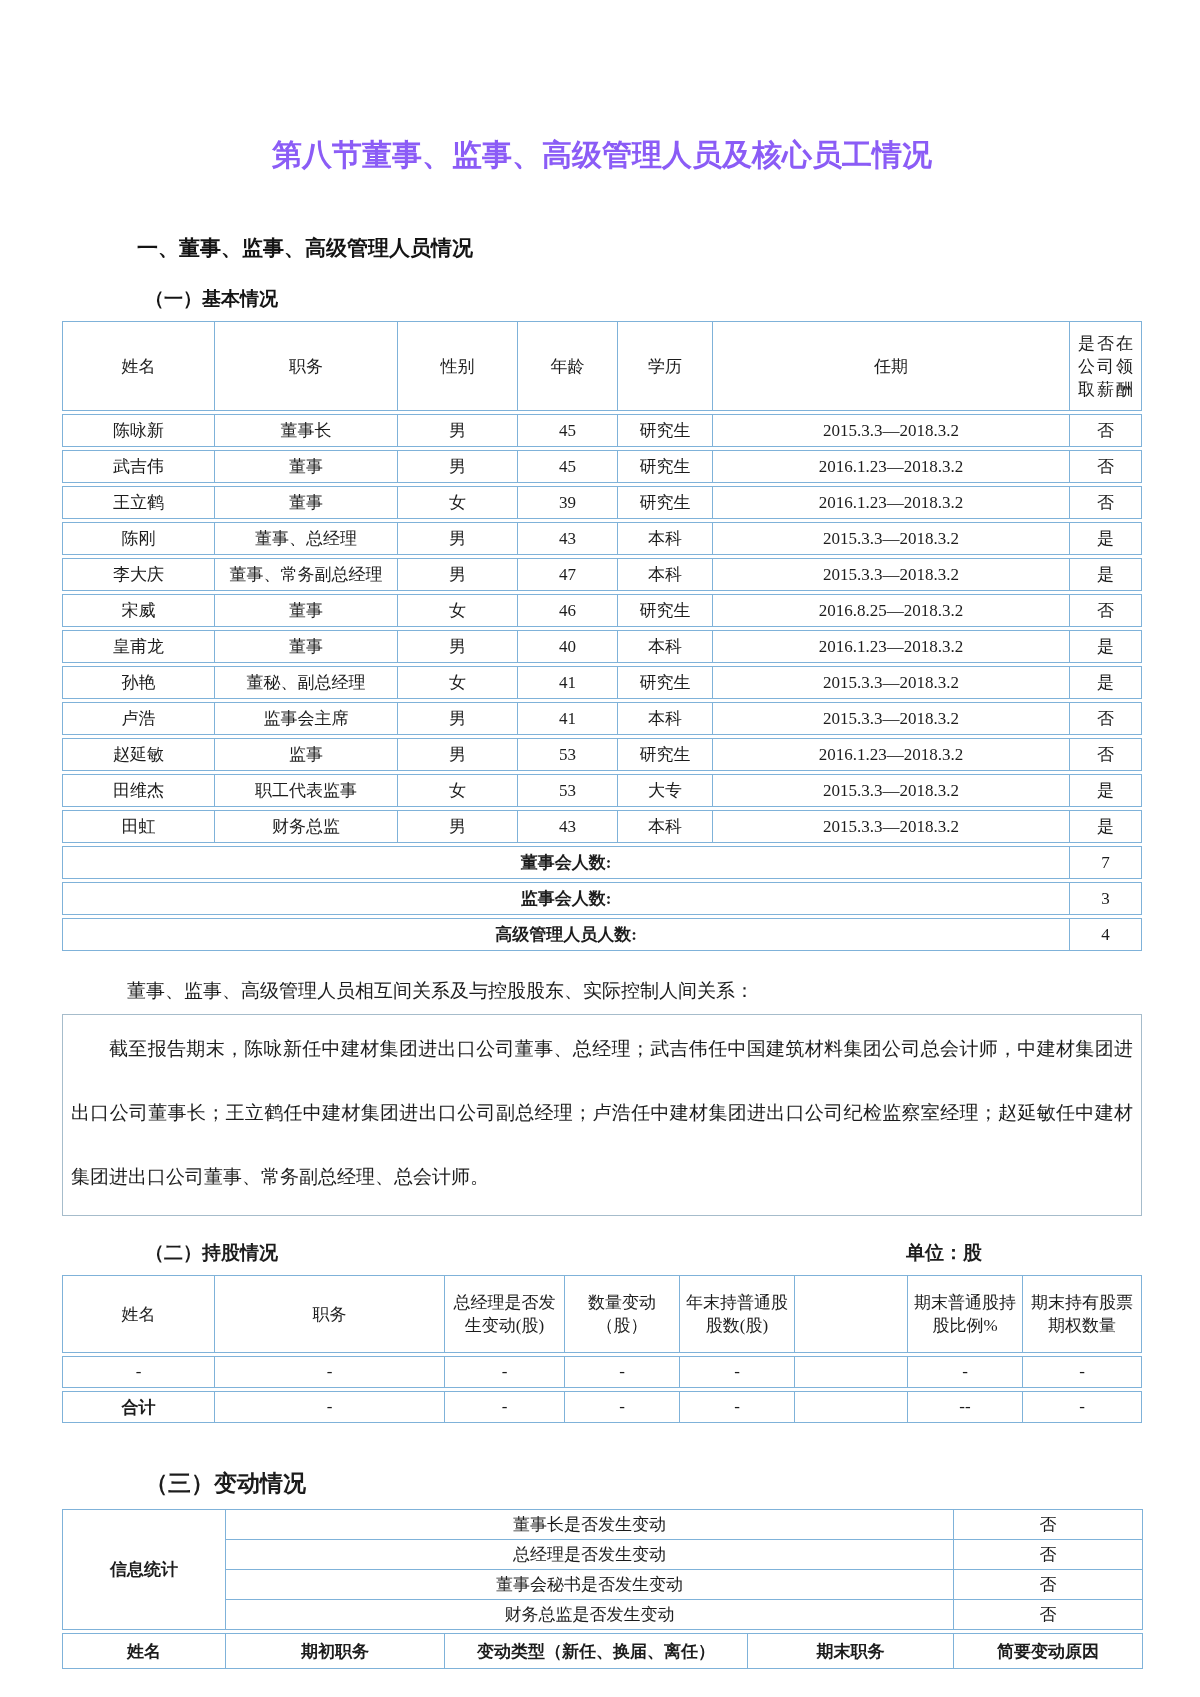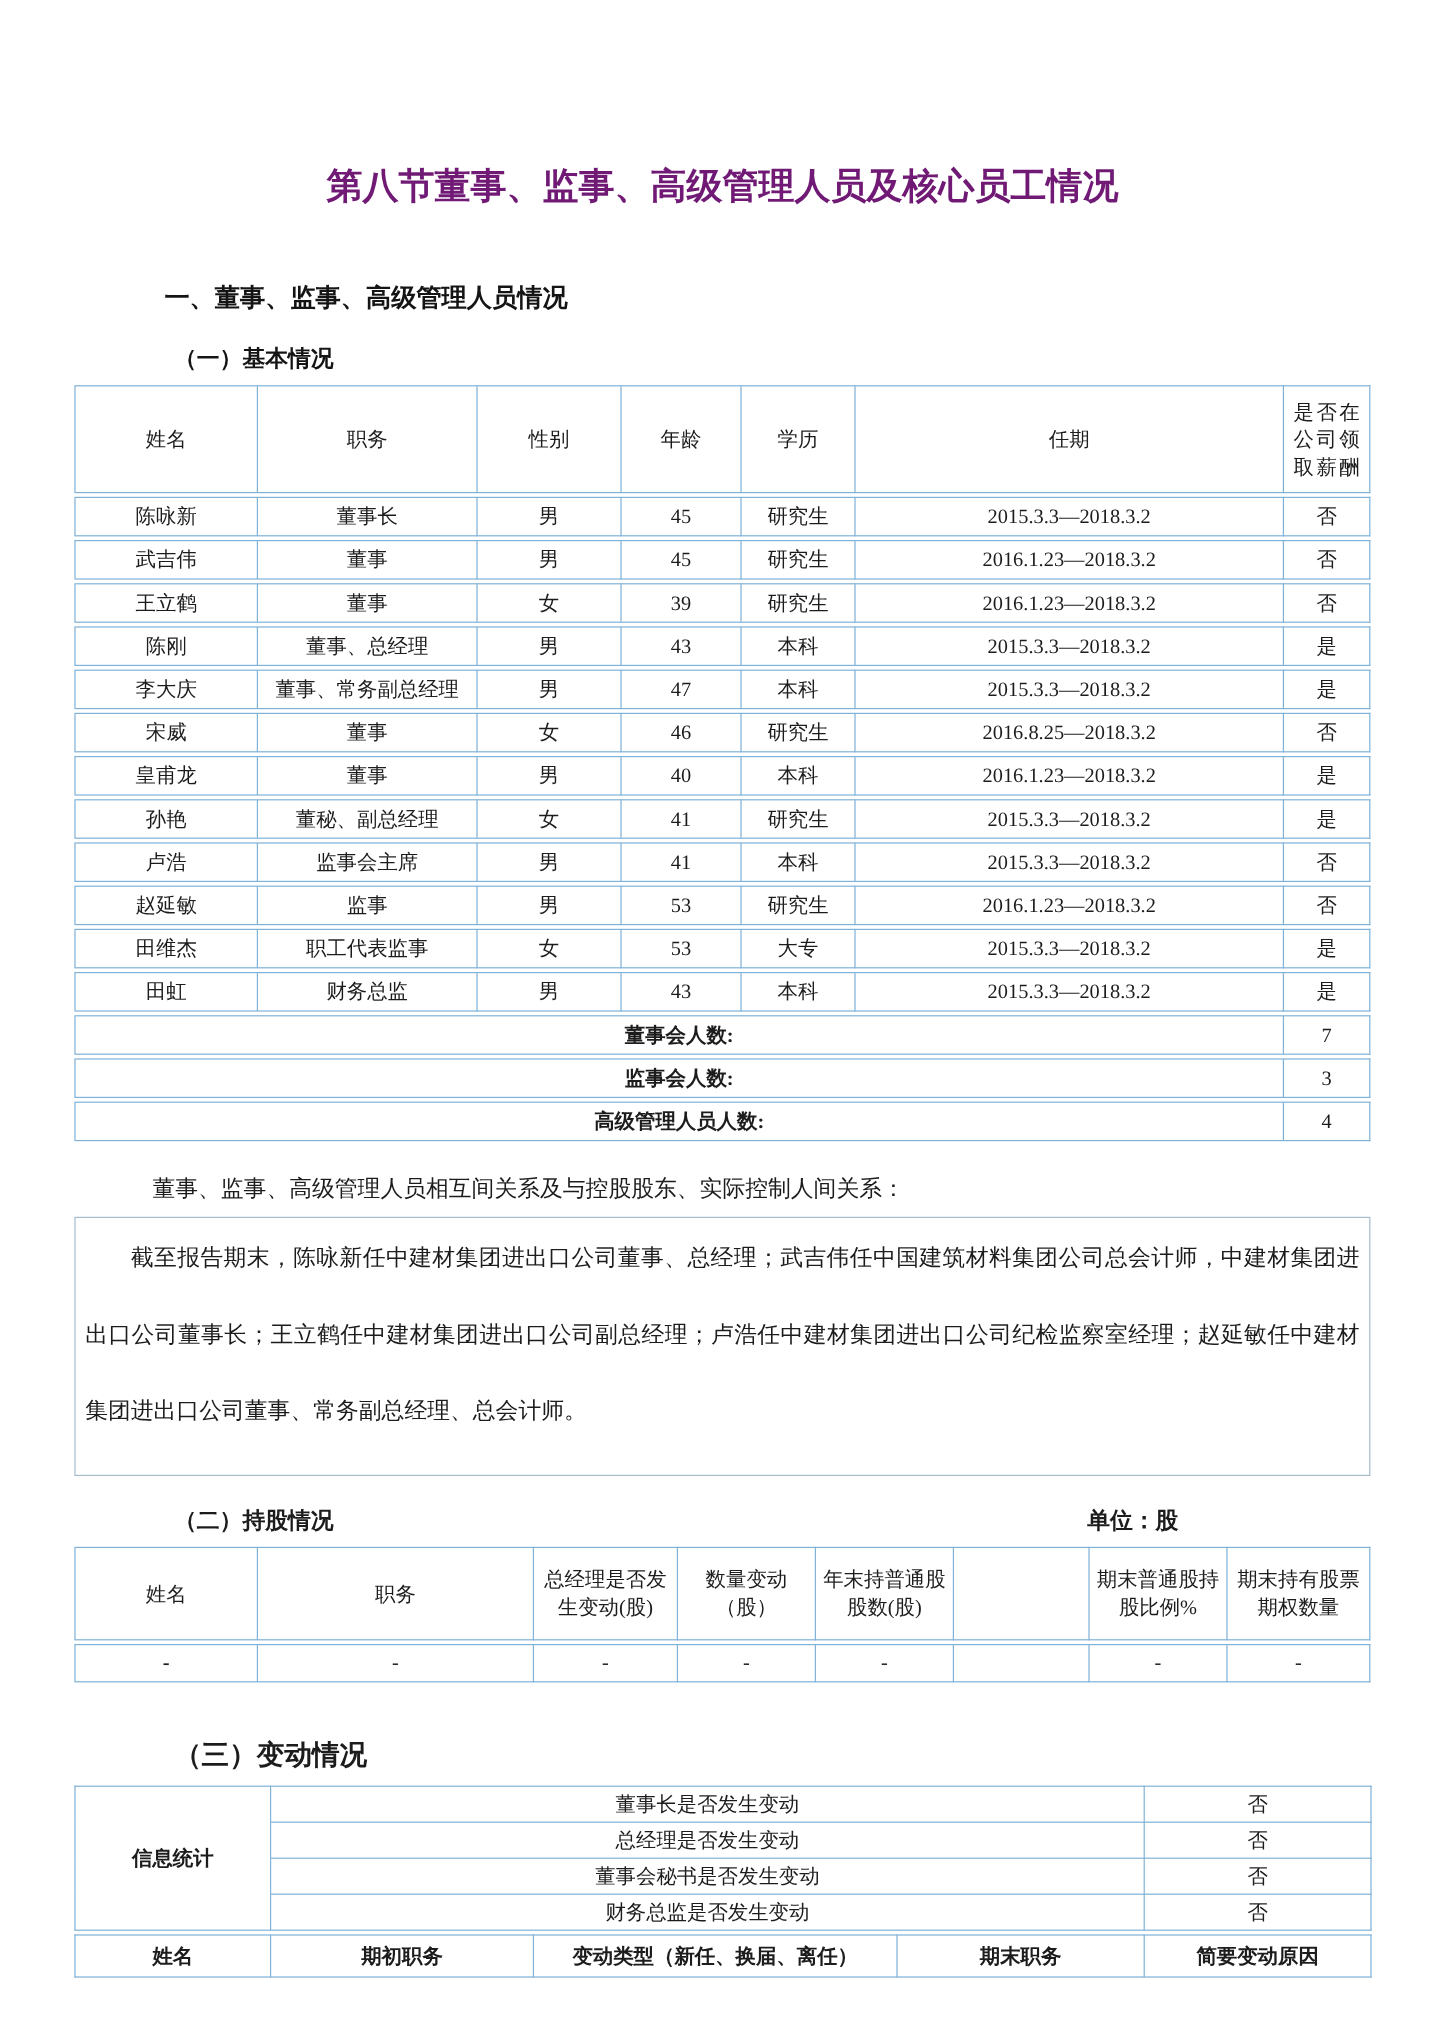--- a/index.html
+++ b/index.html
@@ -13,21 +13,21 @@
     color: #1c1c1c;
   }
   .content { width: 1080px; margin: 0 auto 0 62px; }
 
   h1.title {
     margin: 135px 0 0 0;
     text-align: center;
     font-family: "Liberation Sans", "DejaVu Sans", sans-serif;
     font-size: 30px;
     font-weight: bold;
-    color: #701a75;
+    color: #8b5cf6;
   }
   h2.section {
     margin: 58px 0 0 75px;
     font-family: "Liberation Sans", "DejaVu Sans", sans-serif;
     font-size: 21px;
     font-weight: bold;
     color: #141414;
   }
   h3.sub {
     margin: 24px 0 0 83px;
@@ -63,21 +63,21 @@
 
   
   .rel-label {
     margin: 24px 0 0 0;
     text-indent: 65px;
     font-size: 19px;
   }
   .rel-box {
     margin-top: 10px;
     border: 1px solid #a6bccb;
-    padding: 2px 8px 20px 8px;
+    padding: 2px 8px 6px 8px;
   }
   .rel-box p {
     margin: 0;
     font-size: 19px;
     line-height: 64px;
     text-align: justify;
     text-indent: 2em;
   }
 
   .sub-row { display: flex; justify-content: space-between; align-items: flex-start; margin-top: 24px; }
@@ -300,20 +300,30 @@
           <tr>
             <td>-</td>
             <td>-</td>
             <td>-</td>
             <td>-</td>
             <td>-</td>
             <td></td>
             <td>-</td>
             <td>-</td>
           </tr>
+          <tr>
+            <td>合计</td>
+            <td>-</td>
+            <td>-</td>
+            <td>-</td>
+            <td>-</td>
+            <td></td>
+            <td>--</td>
+            <td>-</td>
+          </tr>
         </tbody>
     </table>
 
     <h3 class="sub3">（三）变动情况</h3>
 
     <table class="t3">
       <colgroup>
         <col style="width:163px">
           <col style="width:728px">
           <col style="width:189px">

